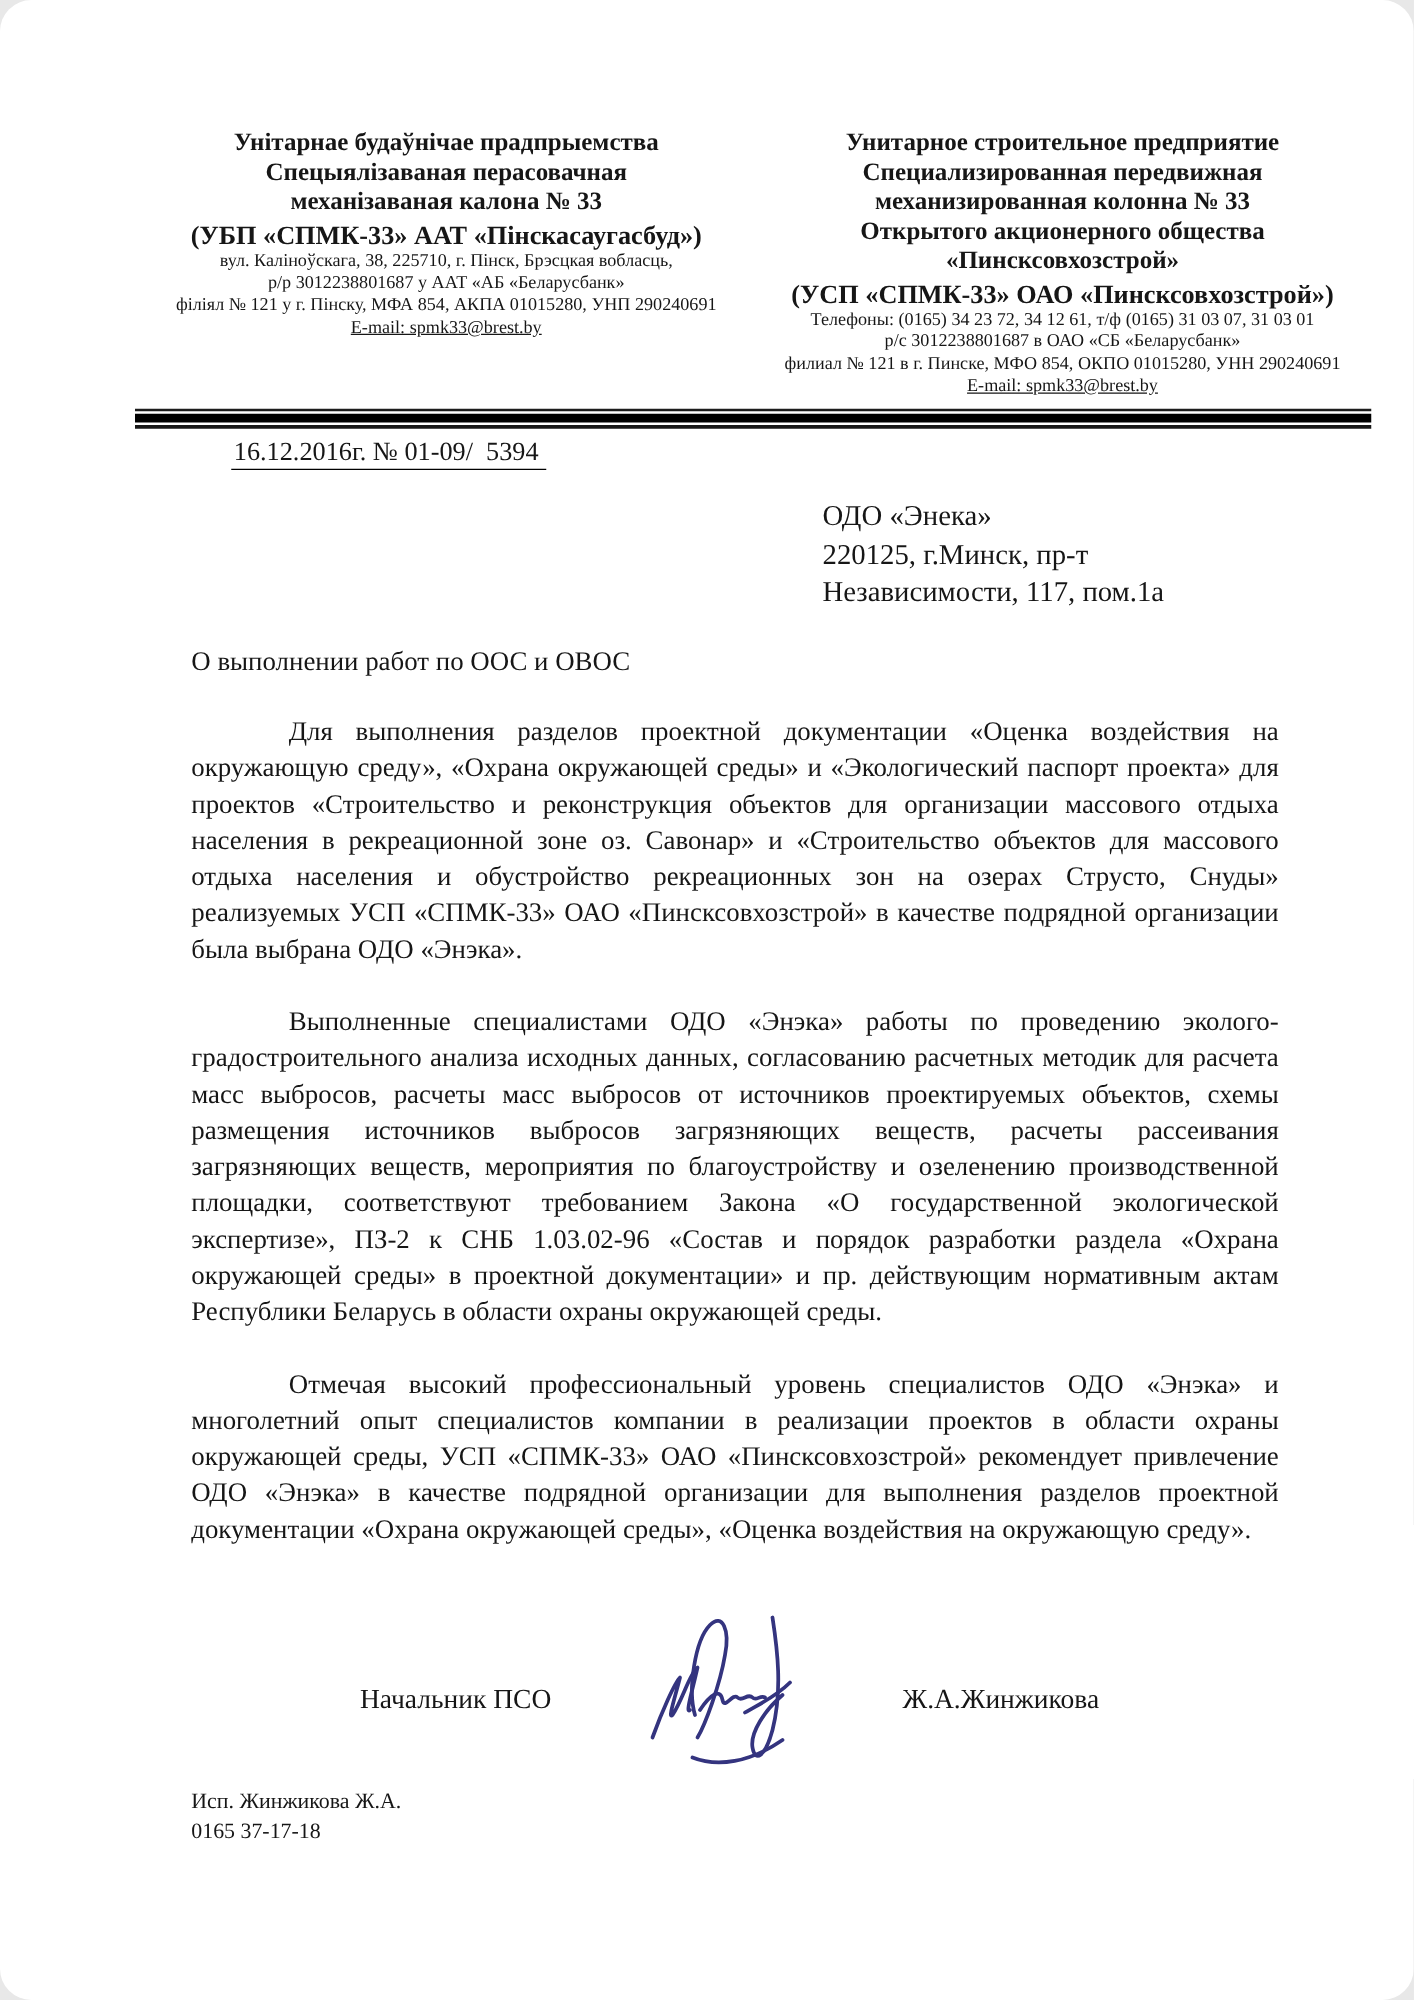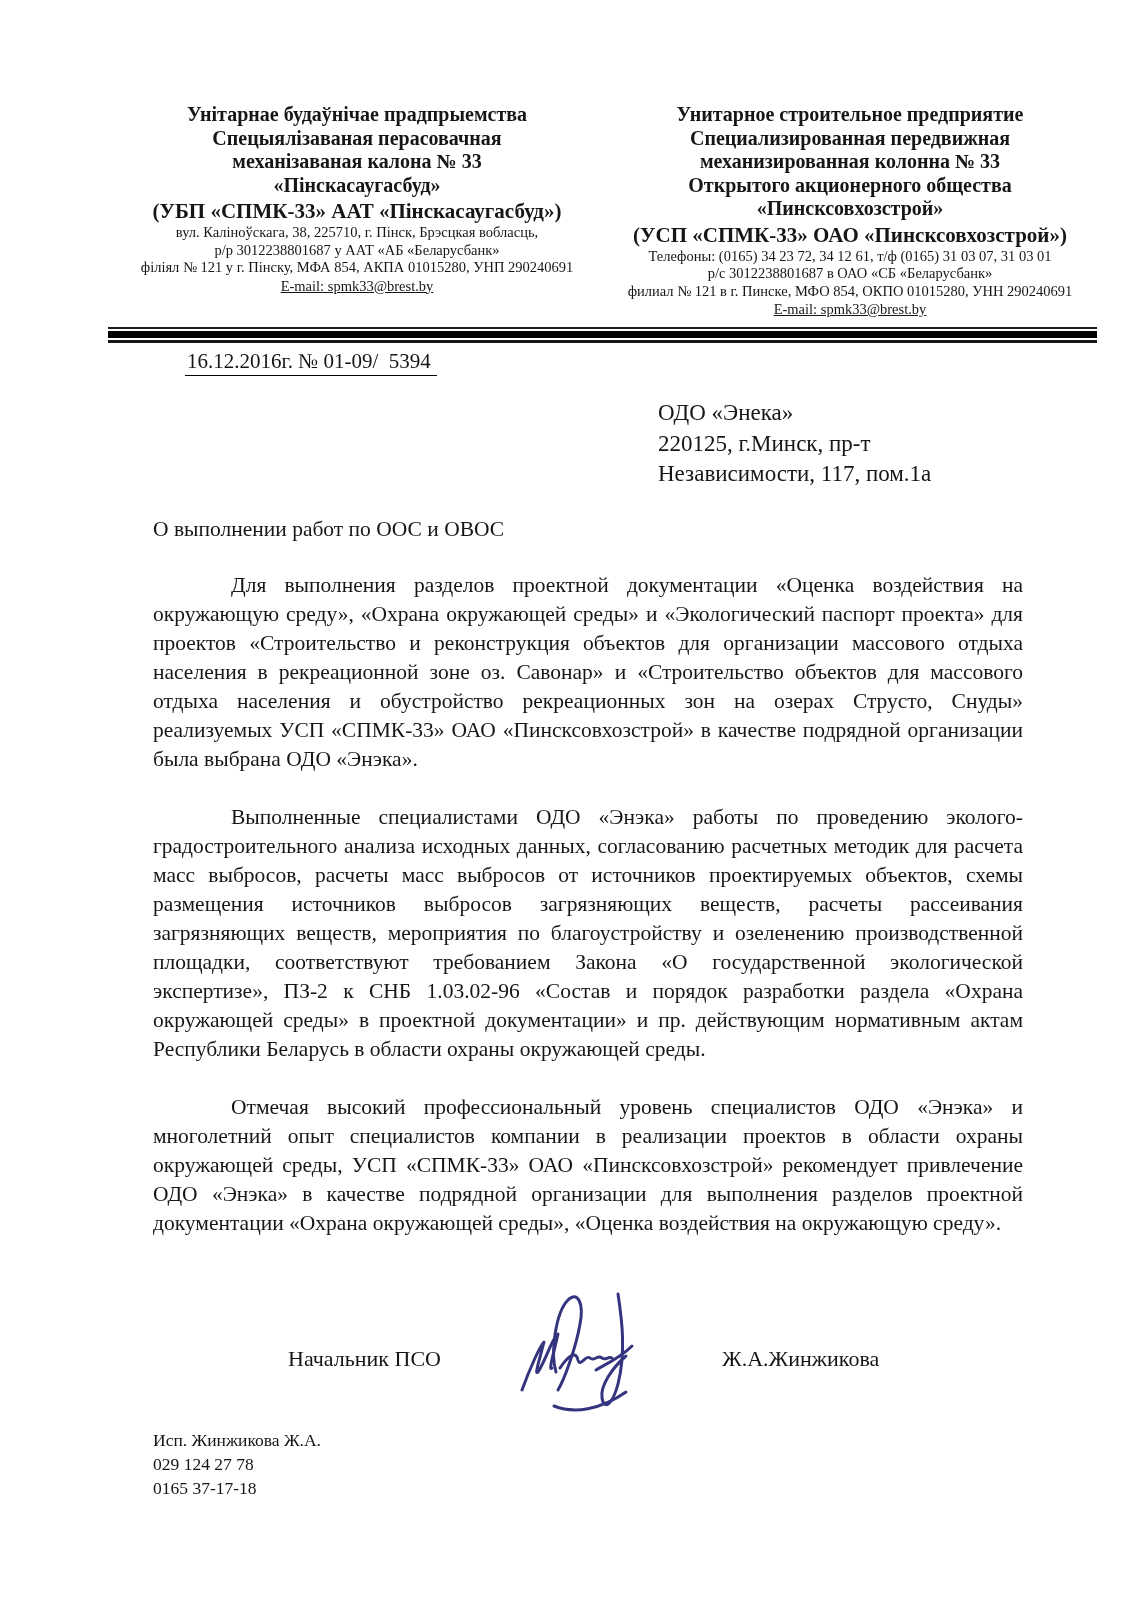--- a/index.html
+++ b/index.html
@@ -5,20 +5,21 @@
   * { margin:0; padding:0; box-sizing:border-box; }
   html,body { background:#e8e8e8; }
   .page {
     position:relative;
     width:1131px; height:1600px;
     margin:0 auto;
     background:#ffffff;
     font-family:"Liberation Serif","DejaVu Serif",serif;
     color:#161616;
     overflow:hidden;
+    border-radius:25px;
   }
   
   .letterhead {
     display:flex;
     justify-content:space-between;
     padding:103px 42px 0 118px;
   }
   .org-col { width:478px; text-align:center; }
   .org-name  { font-weight:bold; font-size:20px; line-height:23.5px; }
   .org-abbr  { font-weight:bold; font-size:21px; line-height:26px; margin-top:1px; white-space:nowrap; }
@@ -60,21 +61,20 @@
 <body>
 
 <div class="page">
 
   <div class="letterhead">
 
     <div class="org-col">
       <div class="org-name">Унітарнае будаўнічае прадпрыемства</div>
       <div class="org-name">Спецыялізаваная  перасовачная</div>
       <div class="org-name">механізаваная калона № 33</div>
-      <div class="org-name">«Пінскасаугасбуд»</div>
       <div class="org-abbr">(УБП «СПМК-33» ААТ  «Пінскасаугасбуд»)</div>
       <div class="org-address">вул.  Каліноўскага, 38, 225710, г. Пінск, Брэсцкая вобласць,</div>
       <div class="org-address">р/р 3012238801687 у ААТ «АБ «Беларусбанк»</div>
       <div class="org-address">філіял № 121 у  г. Пінску, МФА  854, АКПА 01015280,  УНП 290240691</div>
       <div class="org-email">E-mail: spmk33@brest.by</div>
     </div>
 
     <div class="org-col">
       <div class="org-name">Унитарное строительное предприятие</div>
       <div class="org-name">Специализированная передвижная</div>
@@ -122,17 +122,16 @@
         <path d="M118,22 C122,48 126,80 118,112 C112,134 104,138 102,126 C100,114 112,96 126,84"></path>
         <path d="M96,98 C106,92 120,86 132,74"></path>
         <path d="M54,134 C74,142 100,138 126,120"></path>
       </g>
     </svg>
     <div class="sig-name">Ж.А.Жинжикова</div>
   </div>
 
   <div class="executor">
     <div>Исп. Жинжикова Ж.А.</div>
-    <div>029 124 27 78</div>
     <div>0165 37-17-18</div>
   </div>
 
 </div>
 
 </body></html>

